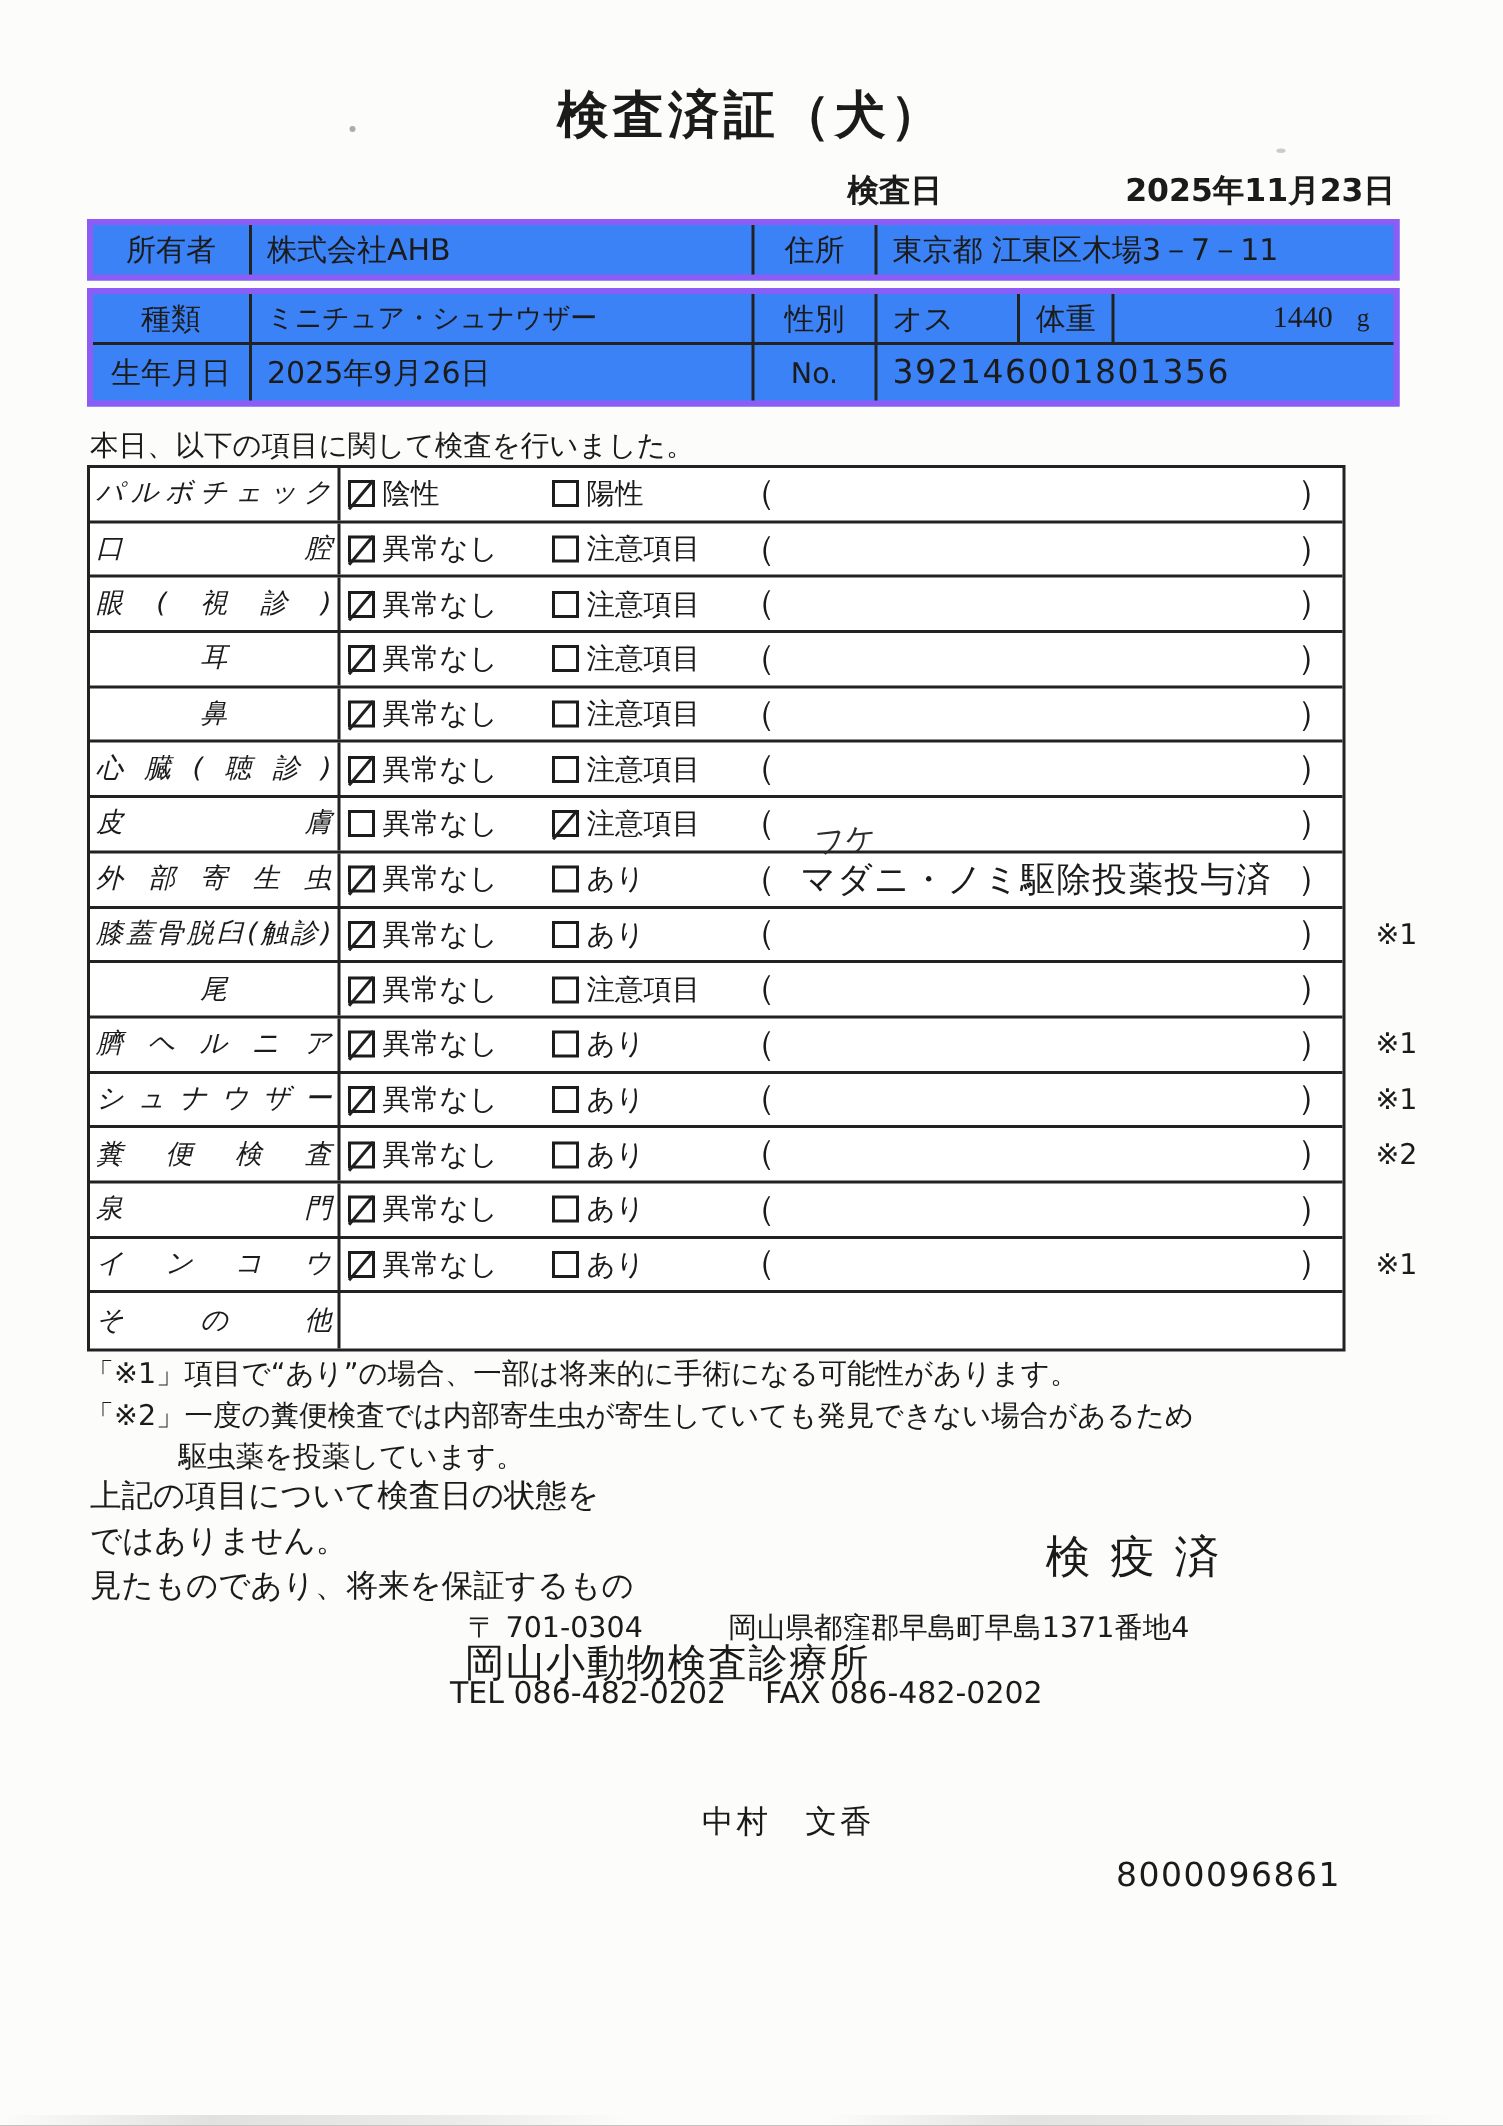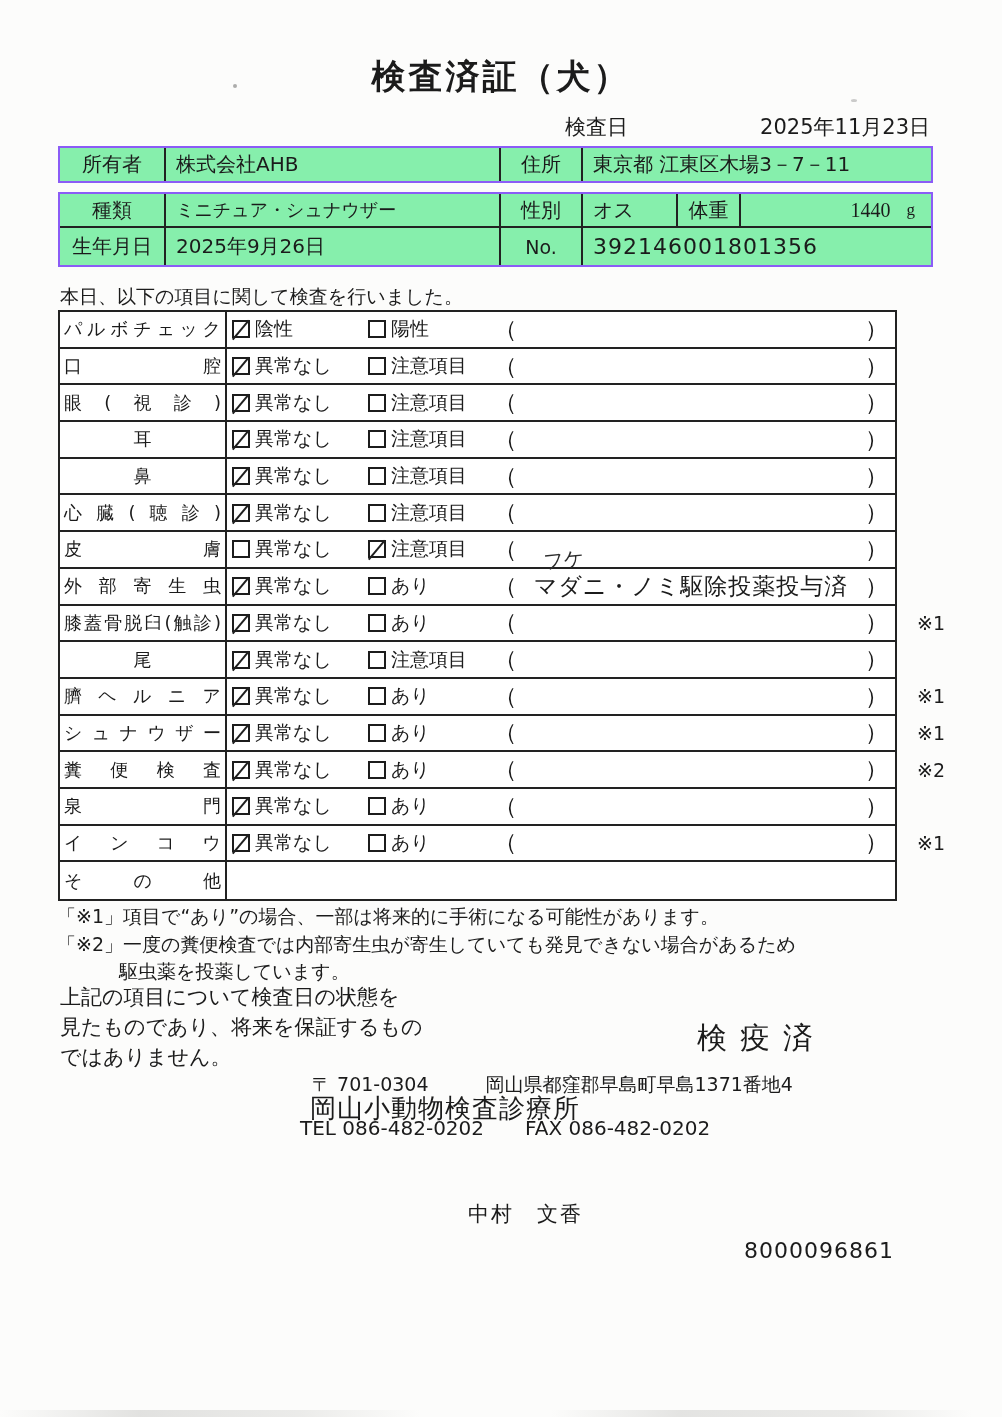--- a/index.html
+++ b/index.html
@@ -10,43 +10,43 @@
     background:#fcfcfb;
     font-family:"DejaVu Sans","Liberation Sans",sans-serif;
     color:#1b1b1b;
     overflow:hidden;
   }
   .abs{position:absolute;}
   
   .doc-title{top:54px;left:0;width:100%;text-align:center;
     font-size:34px;font-weight:600;letter-spacing:3px;}
   .insp-date{top:113px;left:565px;width:365px;display:flex;
-    justify-content:space-between;align-items:flex-start;font-size:21px;font-weight:400;}
-  
-  .grid-table{border:2px solid #8b5cf6;background:#86efac;box-sizing:border-box;}
+    justify-content:space-between;align-items:flex-start;font-size:21px;font-weight:700;}
+  
+  .grid-table{border:4px solid #8b5cf6;background:#3b82f6;box-sizing:border-box;}
   .grid-row{display:grid;align-items:stretch;}
   .cell{display:flex;align-items:center;font-size:20px;box-sizing:border-box;
     border-left:2px solid #222;padding:0 10px;overflow:hidden;white-space:nowrap;}
   .cell:first-child{border-left:none;}
   .cell.hdr{justify-content:center;font-weight:500;padding:0 4px;}
   .owner-table{top:146px;left:58px;width:875px;}
   .owner-table .grid-row{grid-template-columns:104px 335px 82px 1fr;height:33px;}
   .pet-table{top:192px;left:58px;width:875px;}
   .pet-row1{grid-template-columns:104px 335px 82px 95px 63px 1fr;height:32px;font-family:Liberation Serif, serif;}
   .pet-row2{grid-template-columns:104px 335px 82px 1fr;height:37px;border-top:2px solid #222;}
   .weight-cell{justify-content:flex-end;gap:16px;padding-right:16px;}
   .weight-unit{font-size:17px;}
   
   .intro{top:284px;left:60px;font-size:19px;font-weight:500;}
   
   .checklist{top:310px;left:58px;width:839px;border:2px solid #222;background:#fff;box-sizing:border-box;}
   .c-row{display:flex;height:36.7px;box-sizing:border-box;border-bottom:2px solid #222;position:relative;}
   .c-row:last-child{border-bottom:none;justify-content:flex-end;}
   .row-label-cell{width:167px;flex:none;border-right:2px solid #222;box-sizing:border-box;
-    display:flex;align-items:center;}
+    display:flex;align-items:center;font-style:italic;}
   .row-label{width:100%;padding:0 4px;font-size:18px;font-weight:500;
     text-align:justify;text-align-last:justify;line-height:1;}
   .row-label.single{text-align:center;text-align-last:center;}
   .row-content{flex:1;display:flex;align-items:center;padding-left:5px;min-width:0;}
   .opt-group{display:flex;align-items:center;flex:none;}
   .g1{width:136px;}
   .g2{width:126px;}
   .opt-text{font-size:19px;font-weight:500;white-space:nowrap;}
   .cb{width:14px;height:14px;border:2px solid #1c1c1c;position:relative;flex:none;
     margin-right:5px;background:#fff;}
@@ -59,21 +59,21 @@
     transform:rotate(-6deg) translateY(-3px);color:#2c2c2c;font-weight:400;}
   .paren-value.print{font-size:23px;font-weight:500;letter-spacing:1px;}
   .row-note{display:none;position:absolute;right:-50px;top:50%;transform:translateY(-50%);
     font-size:19px;font-weight:500;white-space:nowrap;}
   
   .fnotes{top:903px;left:57px;font-size:19px;font-weight:500;line-height:1.45;}
   .fnote-indent{padding-left:62px;}
   .disclaimer{top:982px;left:60px;font-size:21px;font-weight:500;line-height:1.43;}
   .stamp{top:1018px;left:697px;font-size:30px;font-weight:500;letter-spacing:13px;}
   .addr-line{top:1072px;left:312px;font-size:19px;font-weight:500;display:flex;gap:57px;}
-  .tel-line{top:1116px;left:300px;font-size:20px;font-weight:500;display:flex;gap:41px;}
+  .tel-line{top:1116px;left:300px;font-size:20px;font-weight:500;display:flex;gap:26px;}
   .clinic{top:1091px;left:310px;font-size:26px;font-weight:500;letter-spacing:1px;}
   .examiner{top:1200px;left:468px;font-size:21px;font-weight:500;letter-spacing:2px;}
   .serial{top:1238px;left:744px;font-size:22px;font-weight:500;letter-spacing:1px;}
   
   .speck1{top:84px;left:233px;width:4px;height:4px;background:#777;border-radius:50%;opacity:.6;}
   .speck2{top:99px;left:851px;width:6px;height:3px;background:#999;border-radius:50%;opacity:.5;}
   .bottom-smear{bottom:0;left:0;width:100%;height:7px;
     background:linear-gradient(90deg,transparent 0%,#d6d6d4 14%,#e4e4e2 30%,transparent 42%,
       transparent 55%,#d9d9d7 68%,#e2e2e0 85%,transparent 97%);opacity:.7;}
 </style>
@@ -463,22 +463,22 @@
   </div>
 
   <div class="abs fnotes">
     <div>「※1」項目で“あり”の場合、一部は将来的に手術になる可能性があります。</div>
     <div>「※2」一度の糞便検査では内部寄生虫が寄生していても発見できない場合があるため</div>
     <div class="fnote-indent">駆虫薬を投薬しています。</div>
   </div>
 
   <div class="abs disclaimer">
     <div>上記の項目について検査日の状態を</div>
+    <div>ではありません。</div>
     <div>見たものであり、将来を保証するもの</div>
-    <div>ではありません。</div>
   </div>
 
   <div class="abs stamp">検疫済</div>
 
   <div class="abs addr-line">
     <span>〒 701-0304</span>
     <span>岡山県都窪郡早島町早島1371番地4</span>
   </div>
 
   <div class="abs tel-line">

